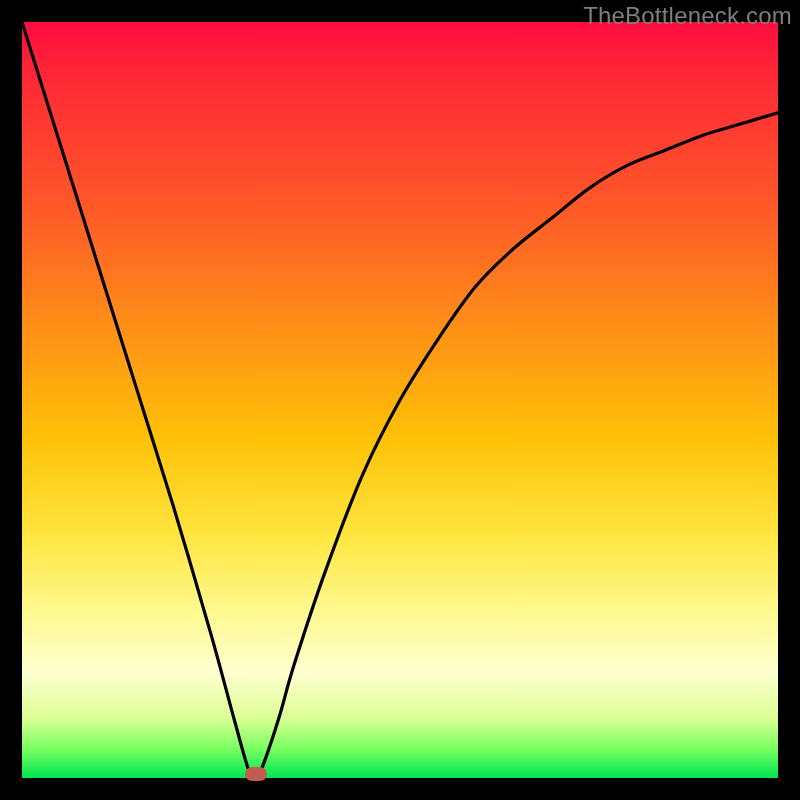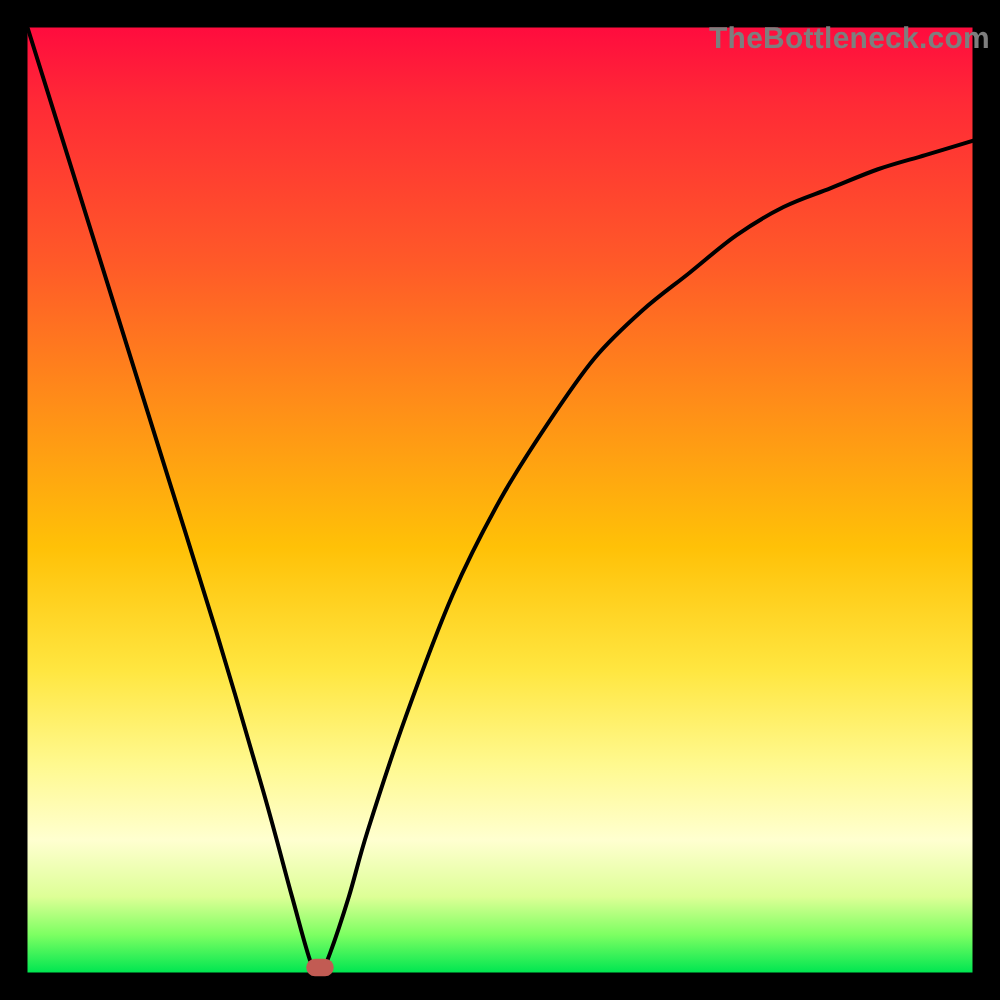--- a/index.html
+++ b/index.html
@@ -34,25 +34,25 @@
       #ffe640 68%,
       #fff98f 78%,
       #ffffd0 86%,
       #ddff96 92%,
       #7dff62 96%,
       #00e651 100%
     );
   }
   .watermark {
     position: absolute;
-    top: 17px;
+    top: 2px;
     right: 8px;
     color: #7e7e7e;
     font-size: 24px;
-    font-weight: 700;
+    font-weight: 400;
     letter-spacing: 0.2px;
     user-select: none;
   }
   svg.curve {
     position: absolute;
     left: 0;
     top: 0;
     width: 756px;
     height: 756px;
     overflow: visible;

